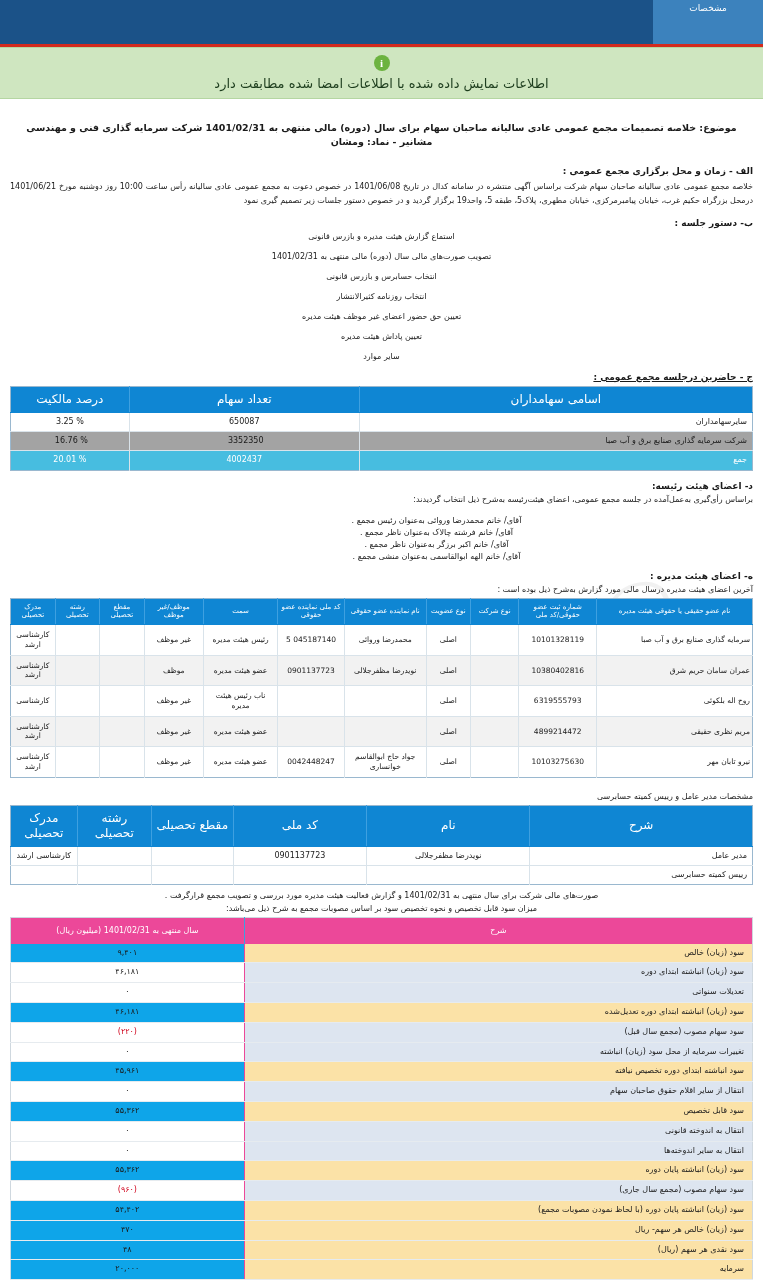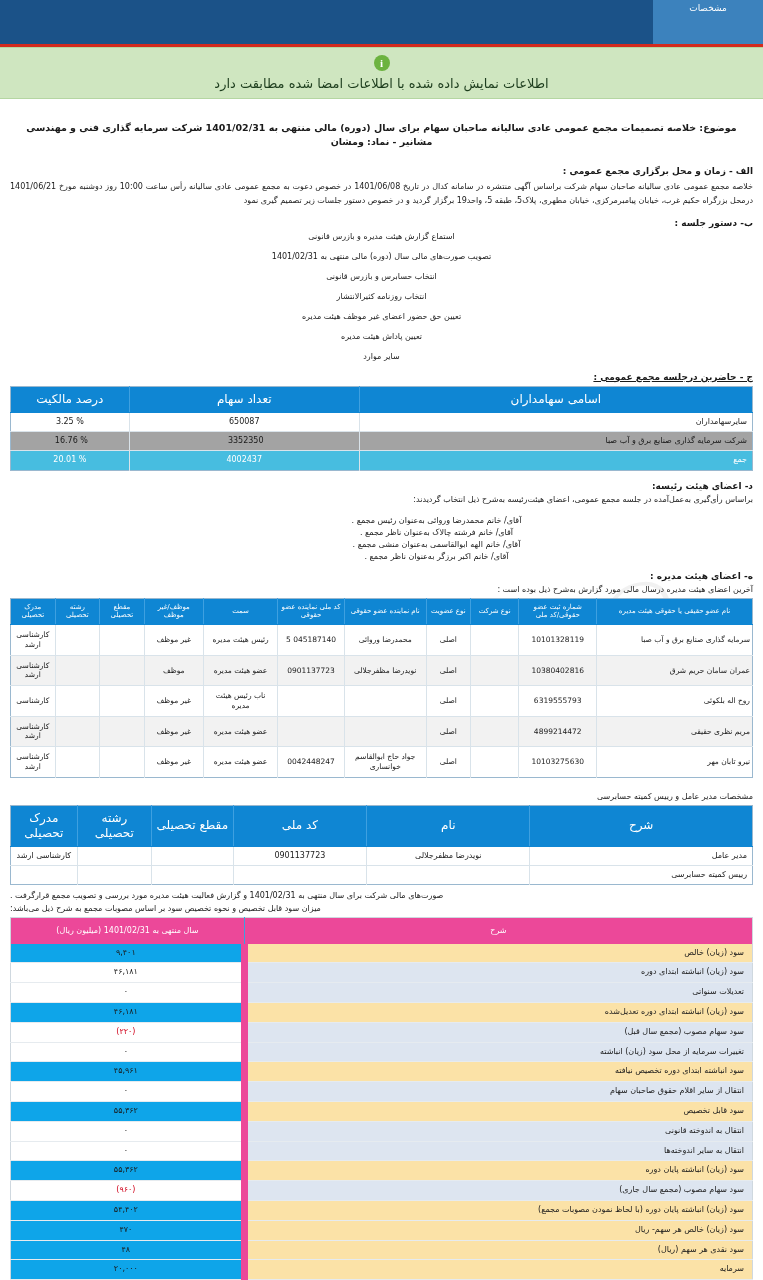--- a/index.html
+++ b/index.html
@@ -91,21 +91,21 @@
     font-size: 8px;
     text-align: center;
     margin: 0 0 11px 0;
   }
   .presid-list { margin: 12px 0 4px 0; }
   .presid-item {
     font-size: 8px; text-align: center;
     margin-bottom: 3px; padding-left: 110px;
   }
   .note { font-size: 8px; margin: 4px 0; }
-  .note-c { font-size: 8px; margin: 4px 0; text-align: left; }
+  .note-c { font-size: 8px; margin: 4px 0; text-align: center; }
   .small-head { font-size: 8px; text-align:right; margin: 14px 0 4px 0; }
 
   
   table { width: 100%; border-collapse: collapse; table-layout: fixed; }
   .tbl { margin: 4px 0 6px 0; border: 1px solid #9ab8cf; }
   .tbl th {
     background: #0f86d3; color:#ffffff;
     font-size: 12px; font-weight: normal;
     padding: 5px 3px; text-align:center;
     border-left: 1px solid #3ea0e0; border-bottom:1px solid #0f86d3;
@@ -136,21 +136,21 @@
   
   .profit { border: 1px solid #cfd8df; margin: 4px 0 8px 0; }
   .profit th {
     background:#ec4899; color:#fff; font-size:8px; font-weight:normal;
     padding:7px 4px; line-height:1.4; text-align:center;
     border-left:1px solid #3ea0e0;
   }
   .profit th:last-child { border-left:none; }
   .profit td {
     font-size:8px; padding:4px 8px; line-height:1.35;
-    border-bottom:1px solid #e6ebef; border-left:7px solid #ec4899;
+    border-bottom:1px solid #e6ebef; border-left:1px solid #ec4899;
   }
   .profit td:last-child{ border-left:none; }
   .p-desc { text-align:right; }
   .p-val  { text-align:center; width:31.5%; }
   tr.y td { background:#0ea5e9; }
   tr.y td.p-desc { background:#fbe2a7; }
   tr.w td.p-val { background:#ffffff; }
   tr.w td.p-desc { background:#dde5f0; }
   .neg { color:#d0021b; }
 </style>
@@ -222,22 +222,22 @@
           <td>% 20.01</td>
         </tr>
       </tbody>
     </table>
 
     <div class="sec-title">د- اعضای هیئت رئیسه:</div>
     <div class="note">براساس رأی‌گیری به‌عمل‌آمده در جلسه مجمع عمومی، اعضای هیئت‌رئیسه به‌شرح ذیل انتخاب گردیدند:</div>
     <div class="presid-list">
       <div class="presid-item">آقای/ خانم  محمدرضا وروائی  به‌عنوان رئیس مجمع .</div>
       <div class="presid-item">آقای/ خانم  فرشته چالاک  به‌عنوان ناظر مجمع .</div>
+      <div class="presid-item">آقای/ خانم  اکبر برزگر  به‌عنوان ناظر مجمع .</div>
       <div class="presid-item">آقای/ خانم  الهه ابوالقاسمی  به‌عنوان منشی مجمع .</div>
-      <div class="presid-item">آقای/ خانم  اکبر برزگر  به‌عنوان ناظر مجمع .</div>
     </div>
 
     <div class="sec-title">ه- اعضای هیئت مدیره :</div>
     <div class="note">آخرین اعضای هیئت مدیره درسال مالی مورد گزارش به‌شرح ذیل بوده است :</div>
     <table class="tbl board">
       <colgroup>
         <col style="width:21%">
           <col style="width:10.5%">
           <col style="width:6.5%">
         <col style="width:6%">

